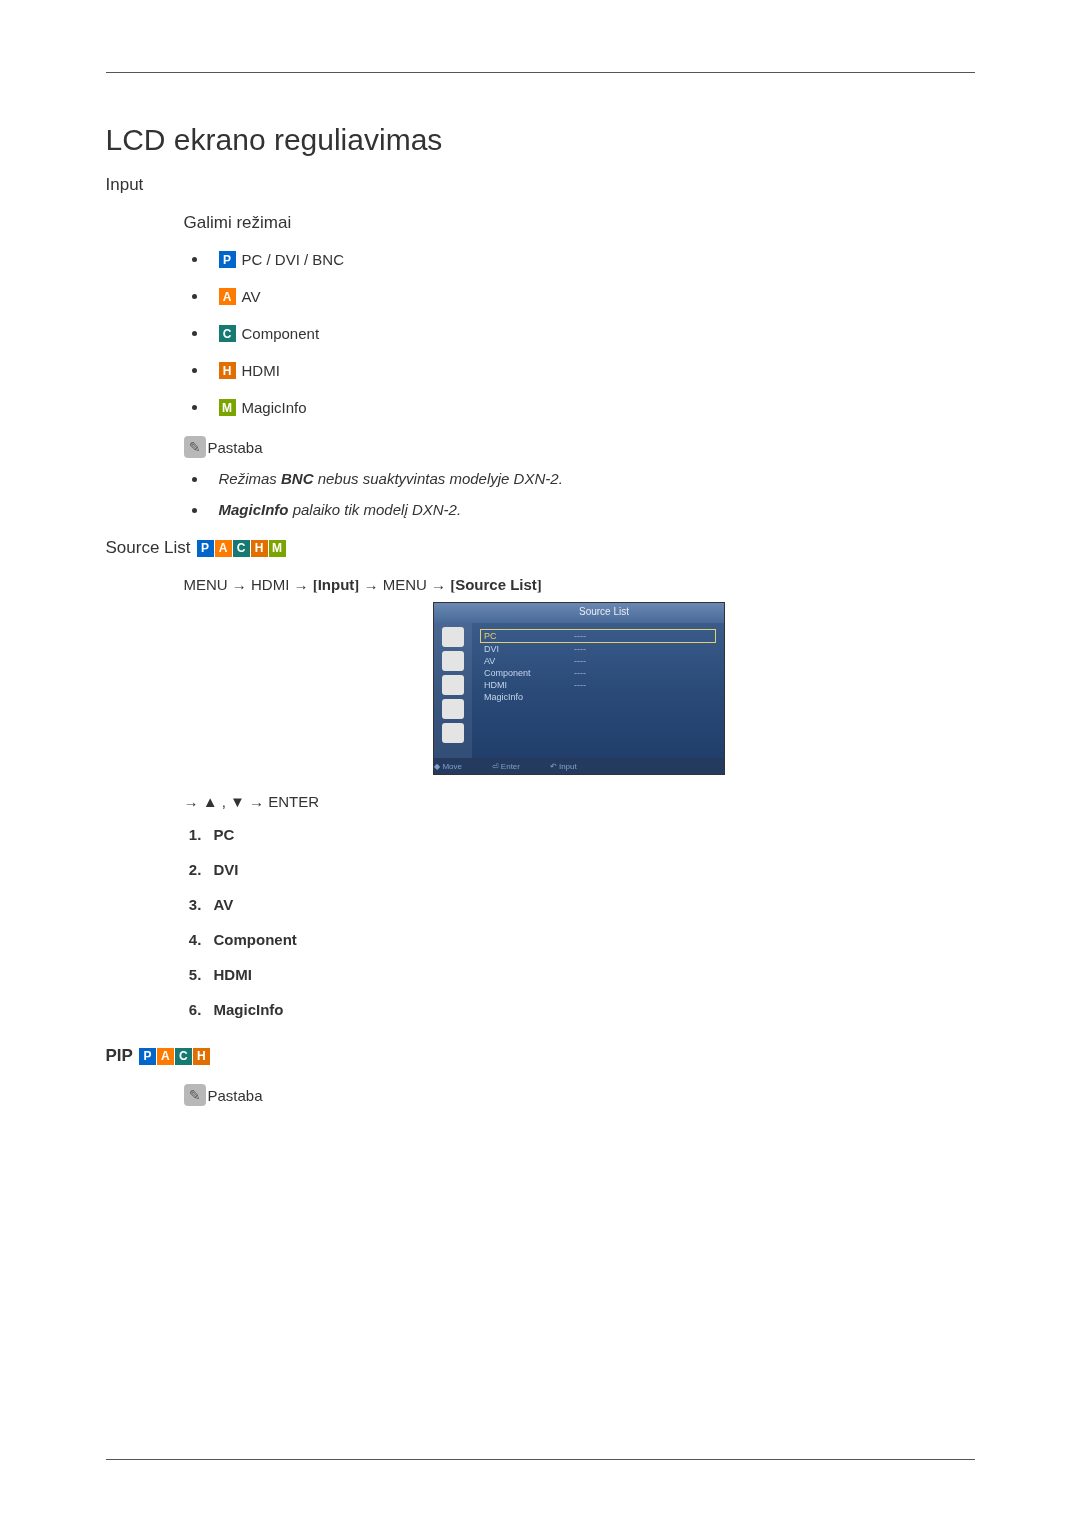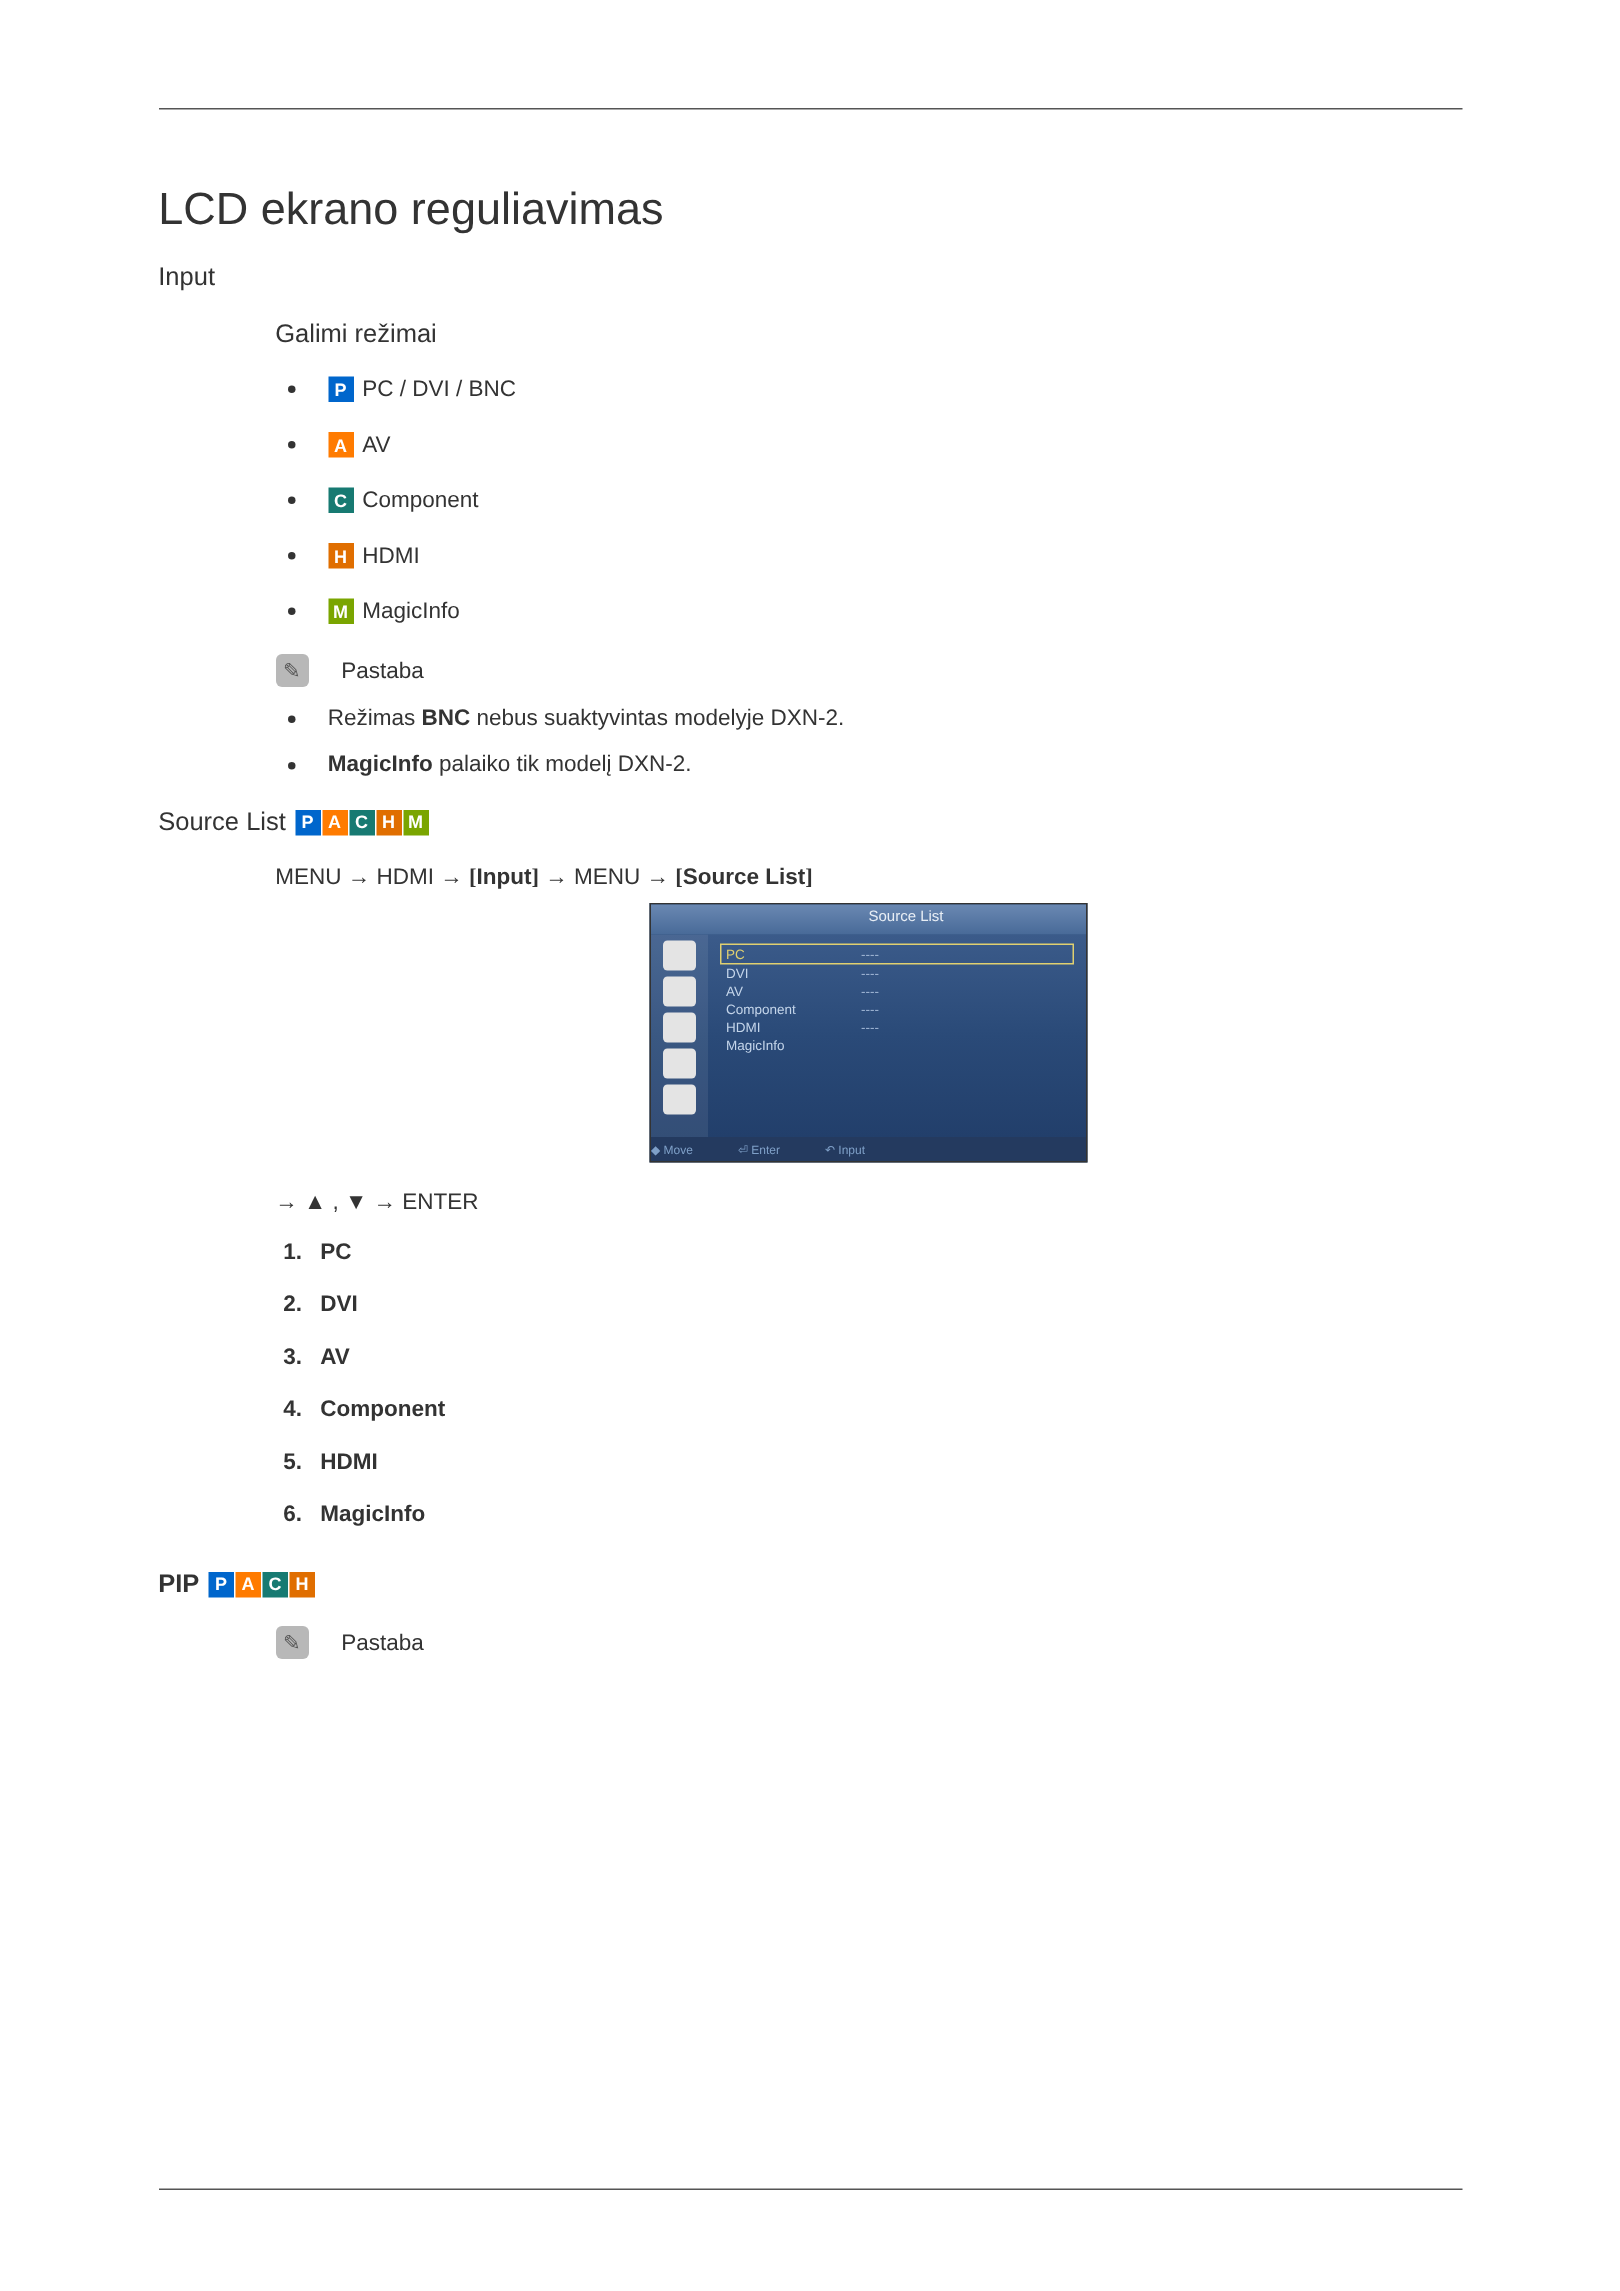--- a/index.html
+++ b/index.html
@@ -83,41 +83,42 @@
     margin-right: 6px;
   }
   .icon-p { background: #0066cc; }
   .icon-a { background: #ff7b00; }
   .icon-c { background: #177a72; }
   .icon-h { background: #e06e00; }
   .icon-m { background: #7aa500; }
   .note-row {
     display: flex;
     align-items: center;
-    gap: 22px;
+    gap: 2px;
     margin: 2px 0 12px 0;
   }
   .note-icon {
     width: 22px;
     height: 22px;
     background: #b8b8b8;
     border-radius: 4px;
     display: inline-flex;
     align-items: center;
     justify-content: center;
   }
   .note-icon::before {
     content: "✎";
     font-size: 14px;
     color: #555;
   }
   ul.note-bullets {
     list-style: none;
     padding: 0;
     margin: 8px 0 20px 0;
+    font-style: italic;
   }
   ul.note-bullets li {
     display: flex;
     align-items: flex-start;
     margin-bottom: 14px;
     font-size: 15px;
   }
   ul.note-bullets li .bullet {
     display: inline-block;
     width: 5px;

